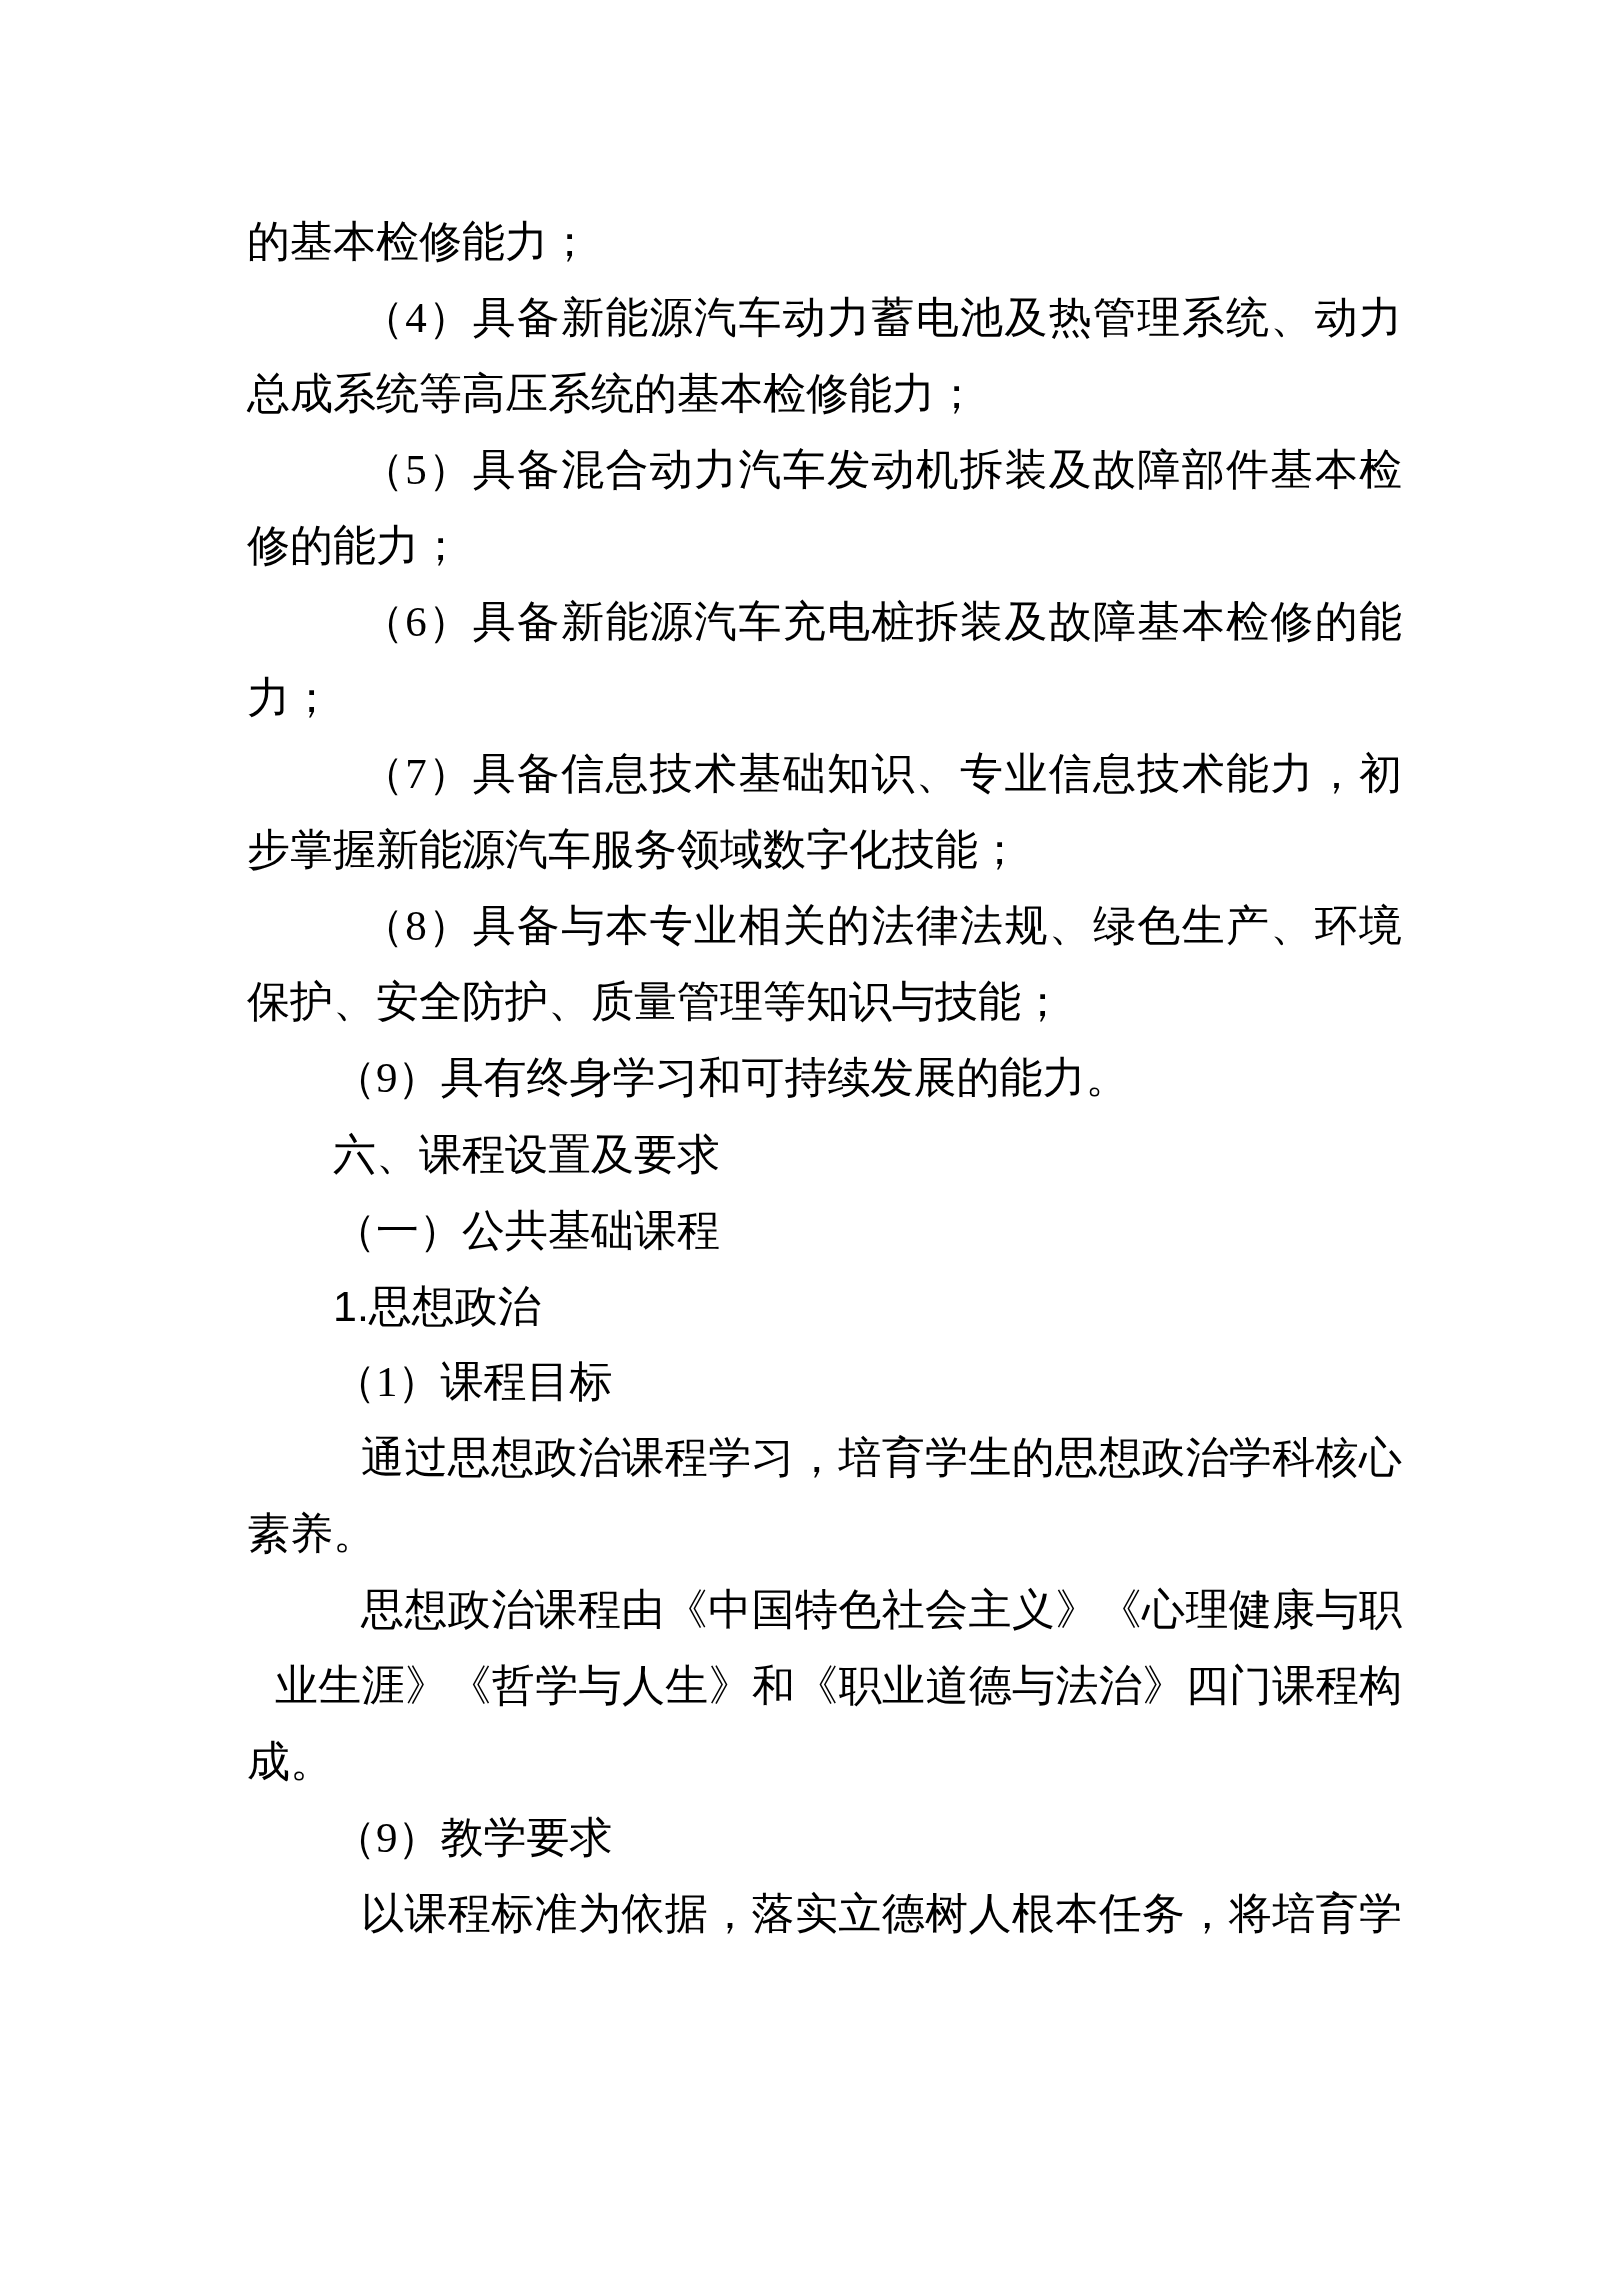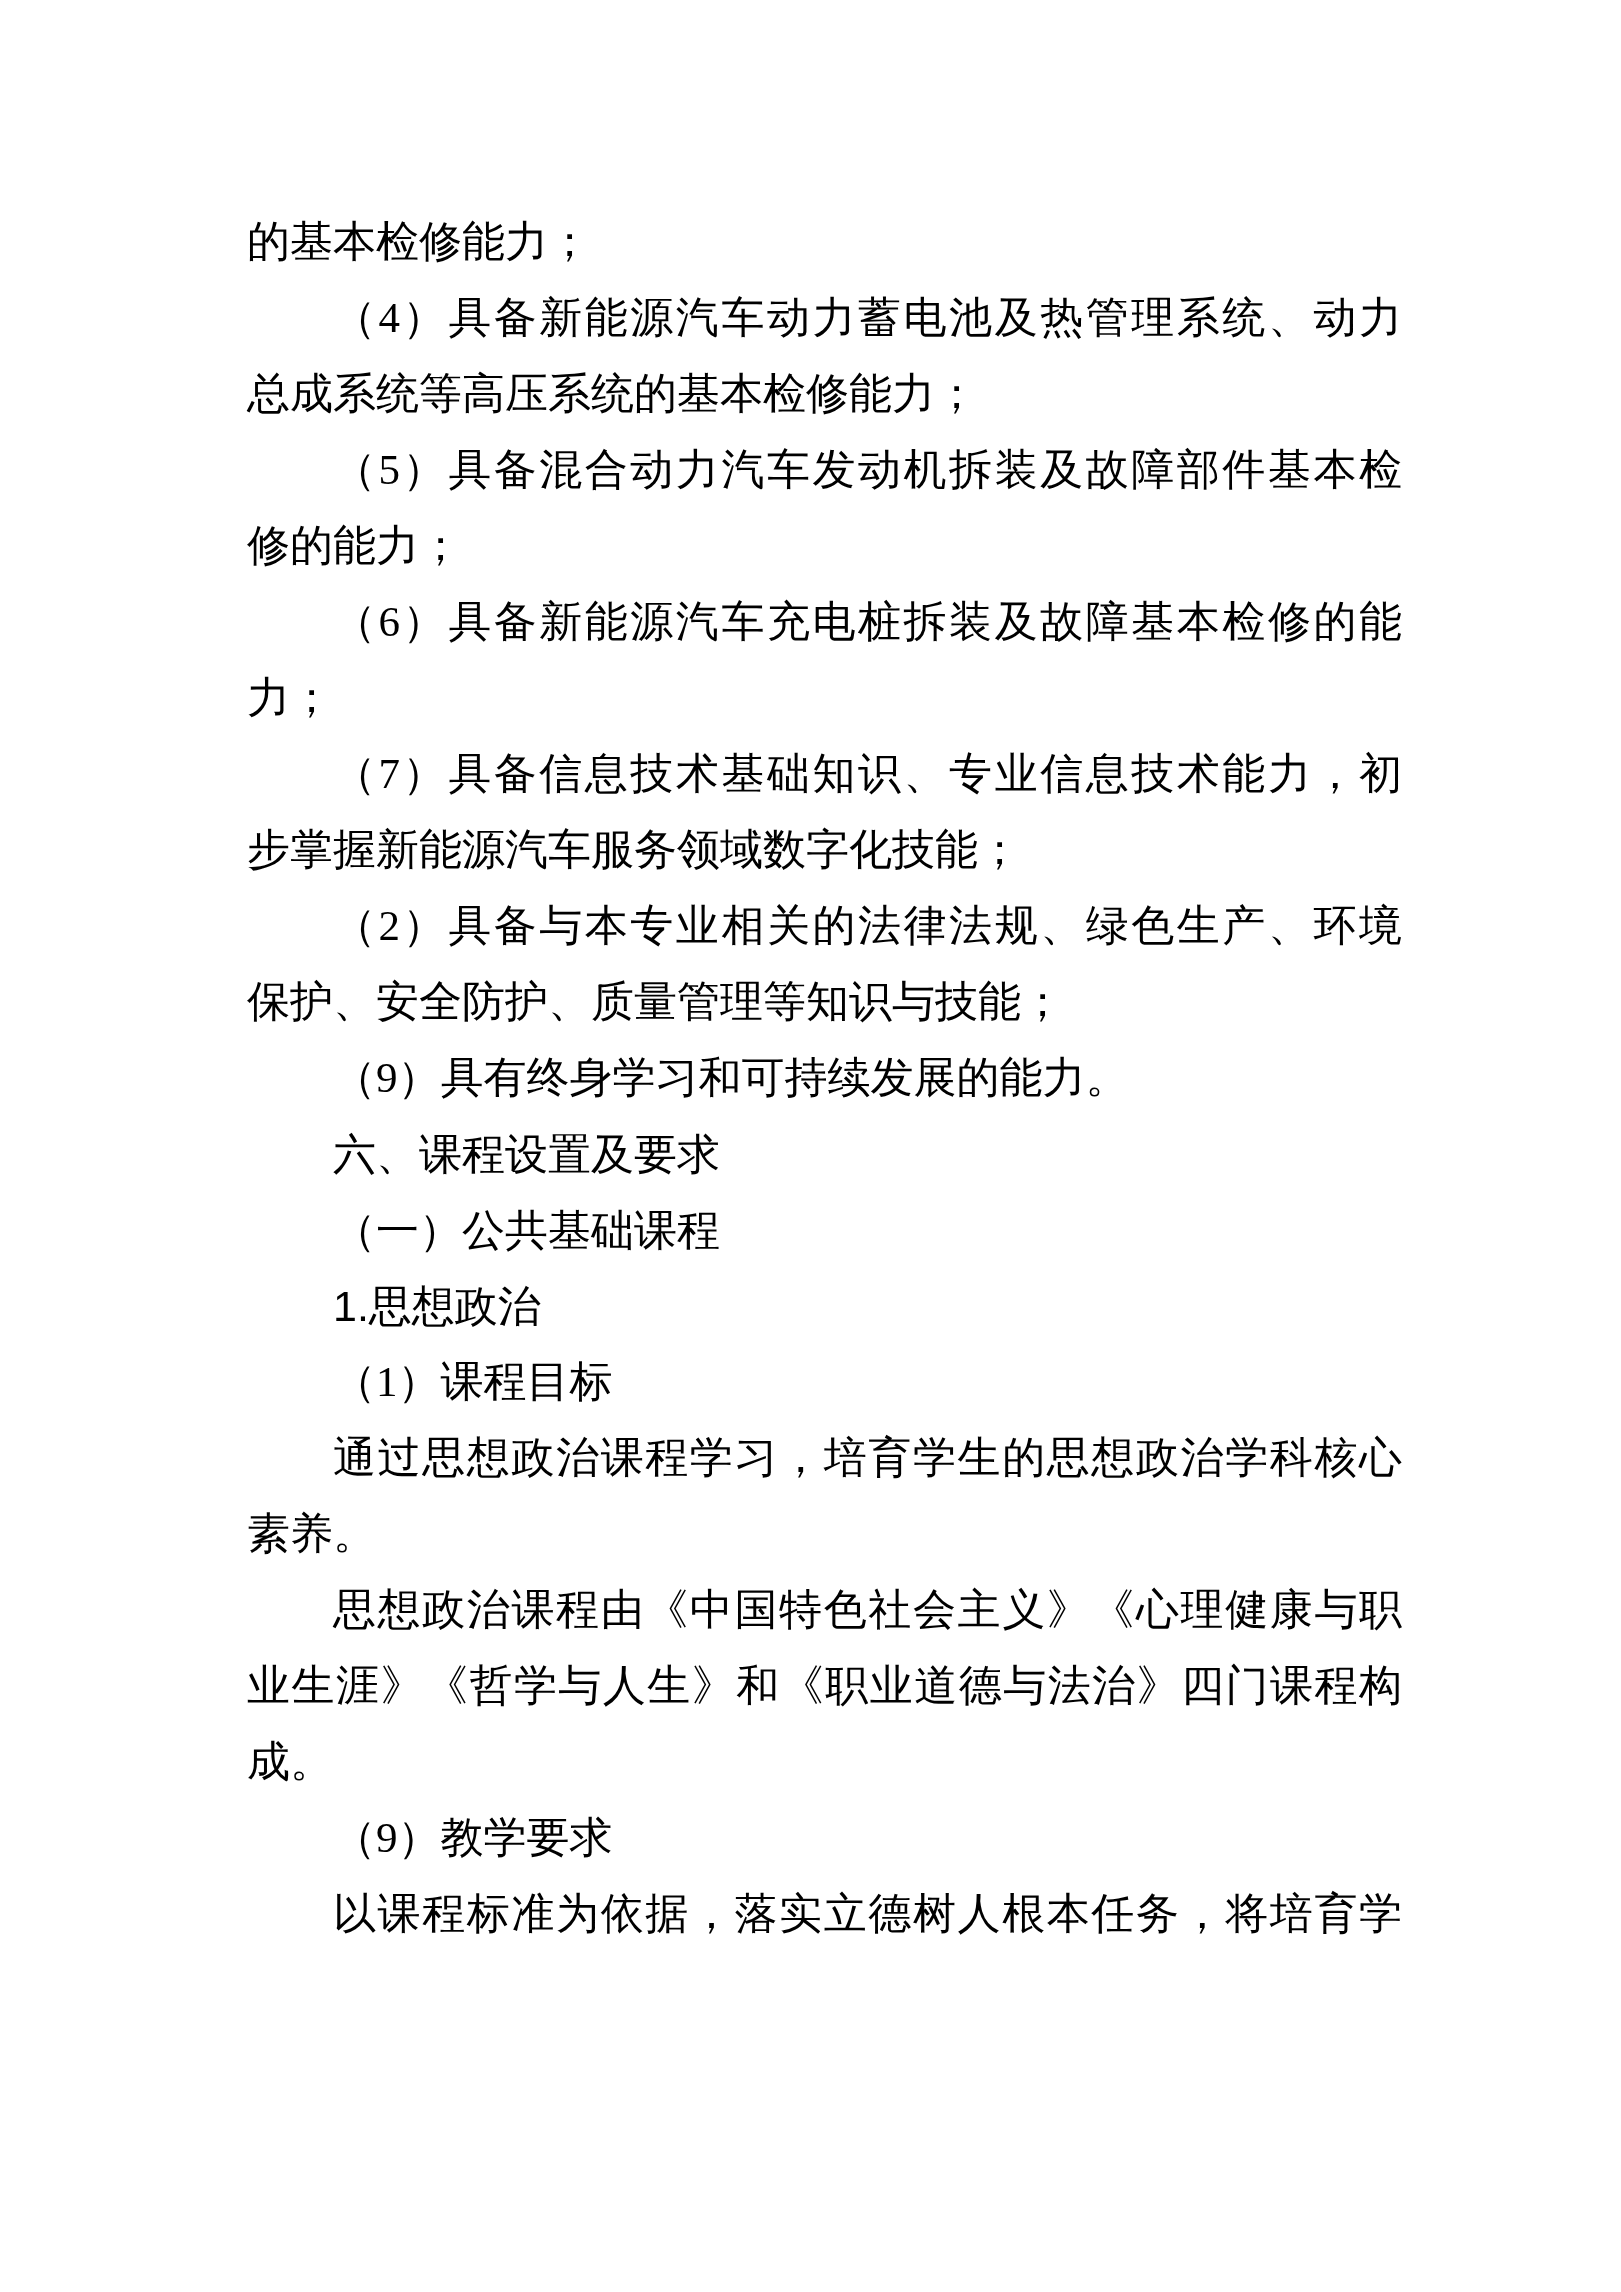--- a/index.html
+++ b/index.html
@@ -29,20 +29,21 @@
     text-align: left;
     letter-spacing: 0;
   }
   .indent {
     text-indent: 86px;
   }
   .justify {
     text-align: justify;
     text-align-last: justify;
     text-justify: distribute;
+    margin-left: 28px;
   }
   .bold {
     font-weight: normal;
     font-family: "Liberation Sans", "DejaVu Sans", sans-serif;
   }
   .page-number {
     position: absolute;
     left: 0;
     top: 2121px;
     width: 100%;
@@ -59,21 +60,21 @@
   <div class="text-block">
     <div class="line">的基本检修能力；</div>
     <div class="line indent justify">（4）具备新能源汽车动力蓄电池及热管理系统、动力</div>
     <div class="line">总成系统等高压系统的基本检修能力；</div>
     <div class="line indent justify">（5）具备混合动力汽车发动机拆装及故障部件基本检</div>
     <div class="line">修的能力；</div>
     <div class="line indent justify">（6）具备新能源汽车充电桩拆装及故障基本检修的能</div>
     <div class="line">力；</div>
     <div class="line indent justify">（7）具备信息技术基础知识、专业信息技术能力，初</div>
     <div class="line">步掌握新能源汽车服务领域数字化技能；</div>
-    <div class="line indent justify">（2）具备与本专业相关的法律法规、绿色生产、环境</div>
+    <div class="line indent justify">（8）具备与本专业相关的法律法规、绿色生产、环境</div>
     <div class="line">保护、安全防护、质量管理等知识与技能；</div>
     <div class="line indent">（9）具有终身学习和可持续发展的能力。</div>
     <div class="line indent bold">六、课程设置及要求</div>
     <div class="line indent bold">（一）公共基础课程</div>
     <div class="line indent bold">1.思想政治</div>
     <div class="line indent">（1）课程目标</div>
     <div class="line indent justify">通过思想政治课程学习，培育学生的思想政治学科核心</div>
     <div class="line">素养。</div>
     <div class="line indent justify">思想政治课程由《中国特色社会主义》《心理健康与职</div>
     <div class="line justify">业生涯》《哲学与人生》和《职业道德与法治》四门课程构</div>

